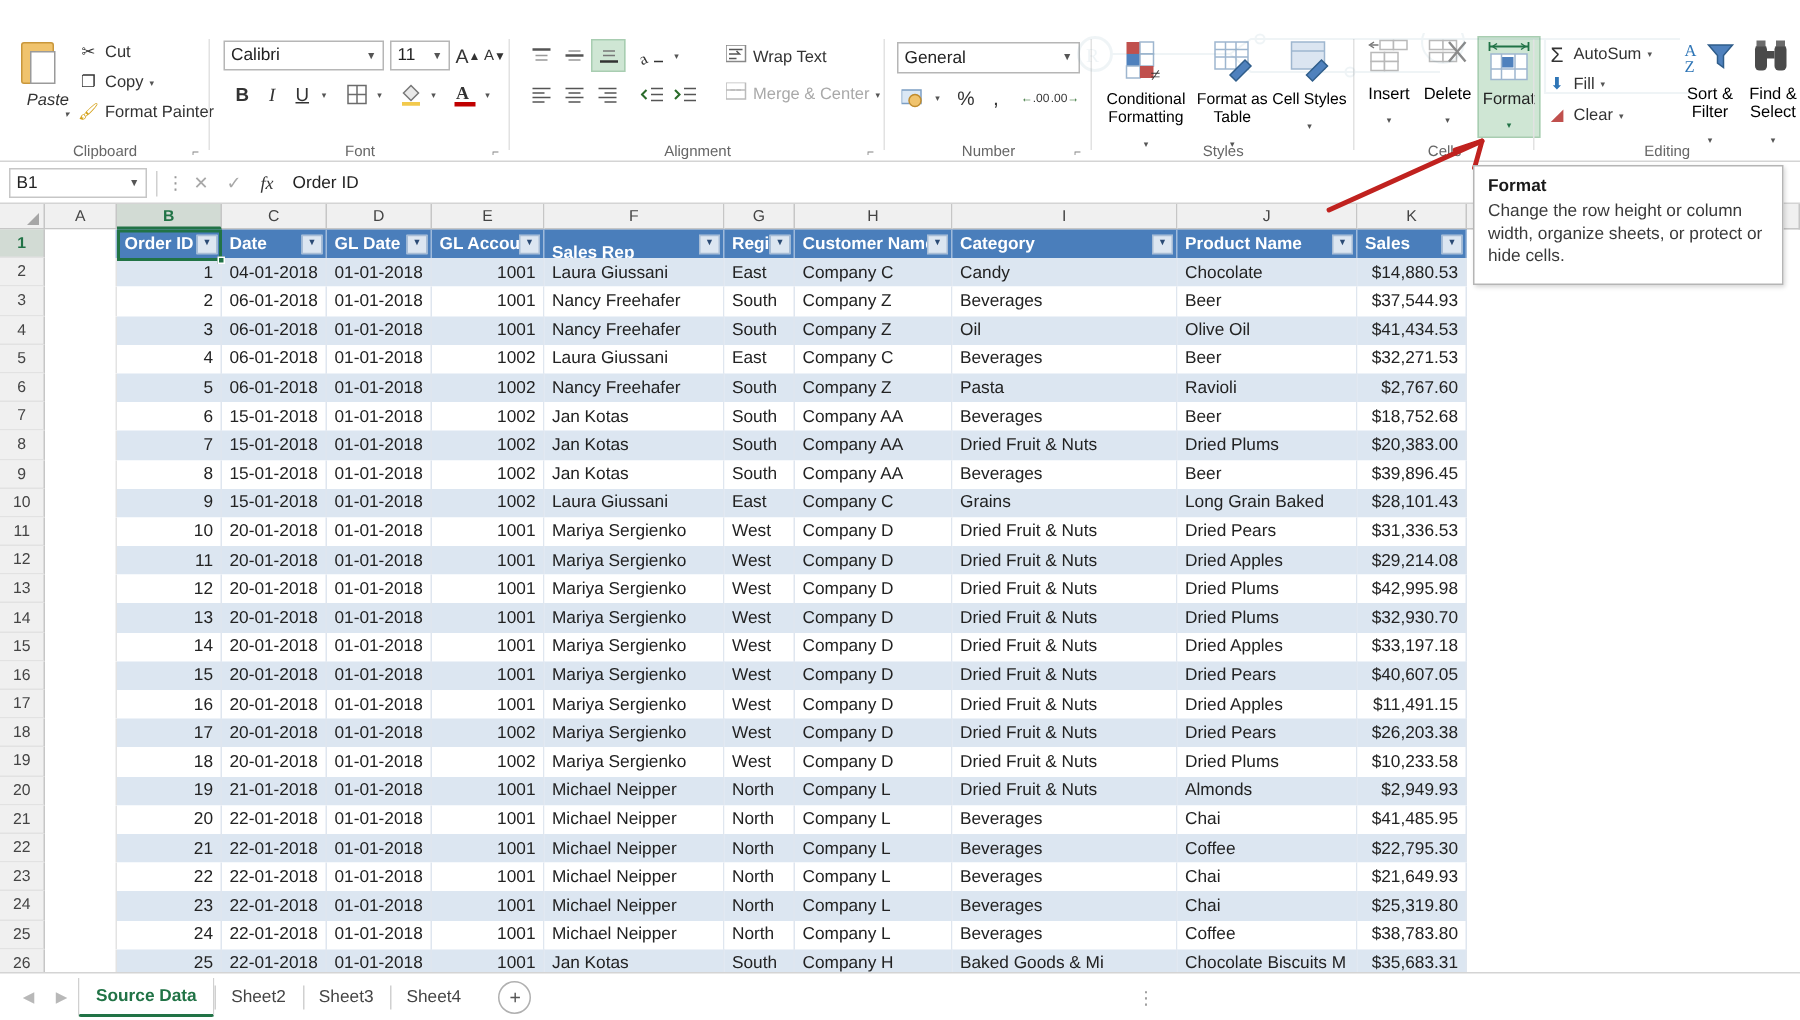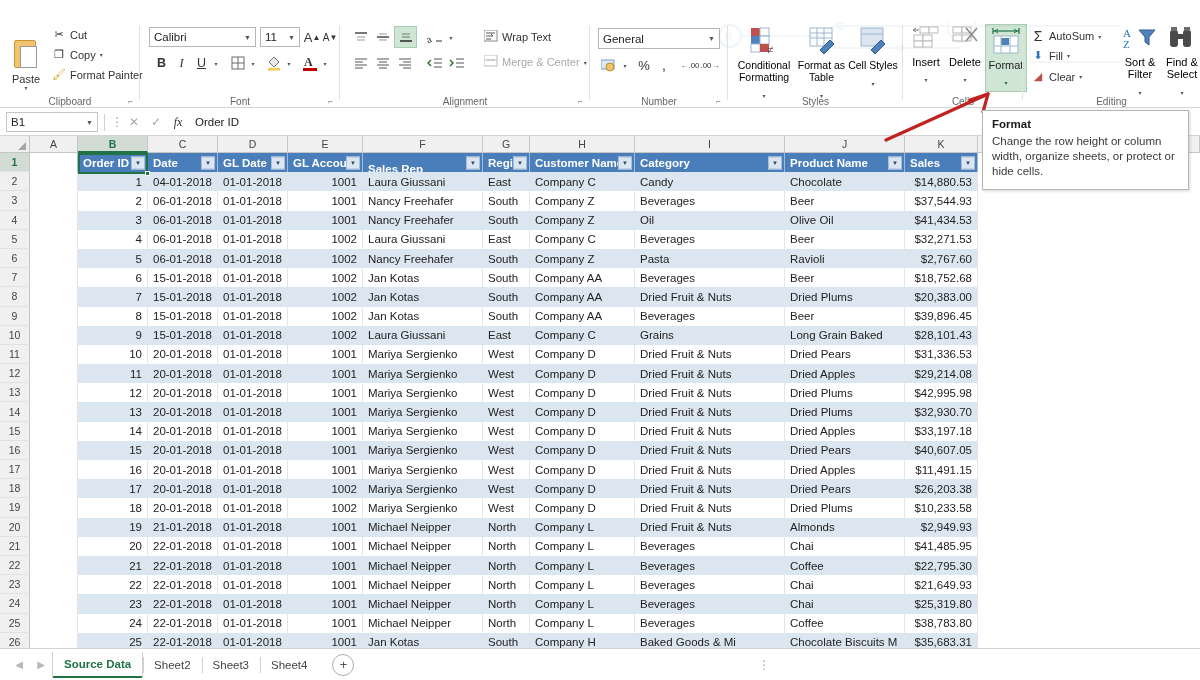--- a/index.html
+++ b/index.html
@@ -44,22 +44,22 @@
     position: absolute; top: 4px; width: 1px; height: 74px; background: #e2e2e2;
   }
   .dialog-launcher {
     position: absolute; bottom: 2px; right: 3px;
     width: 9px; height: 9px; font-size: 8px; color: #888;
     line-height: 9px;
   }
 
   
   .paste-btn {
-    position: absolute; left: 6px; top: 16px; width: 40px; height: 62px;
-    text-align: center; cursor: pointer;
+    position: absolute; left: 6px; top: 4px; width: 40px; height: 62px;
+    text-align: right; cursor: pointer; font-style: italic;
   }
   .paste-ico {
     width: 30px; height: 32px; margin: 2px auto 0; position: relative;
   }
   .paste-ico .clip {
     position: absolute; left: 3px; top: 0; width: 22px; height: 28px;
     background: #f0c36d; border: 1px solid #c9973b; border-radius: 2px;
   }
   .paste-ico .pg {
     position: absolute; left: 9px; top: 6px; width: 17px; height: 22px;

